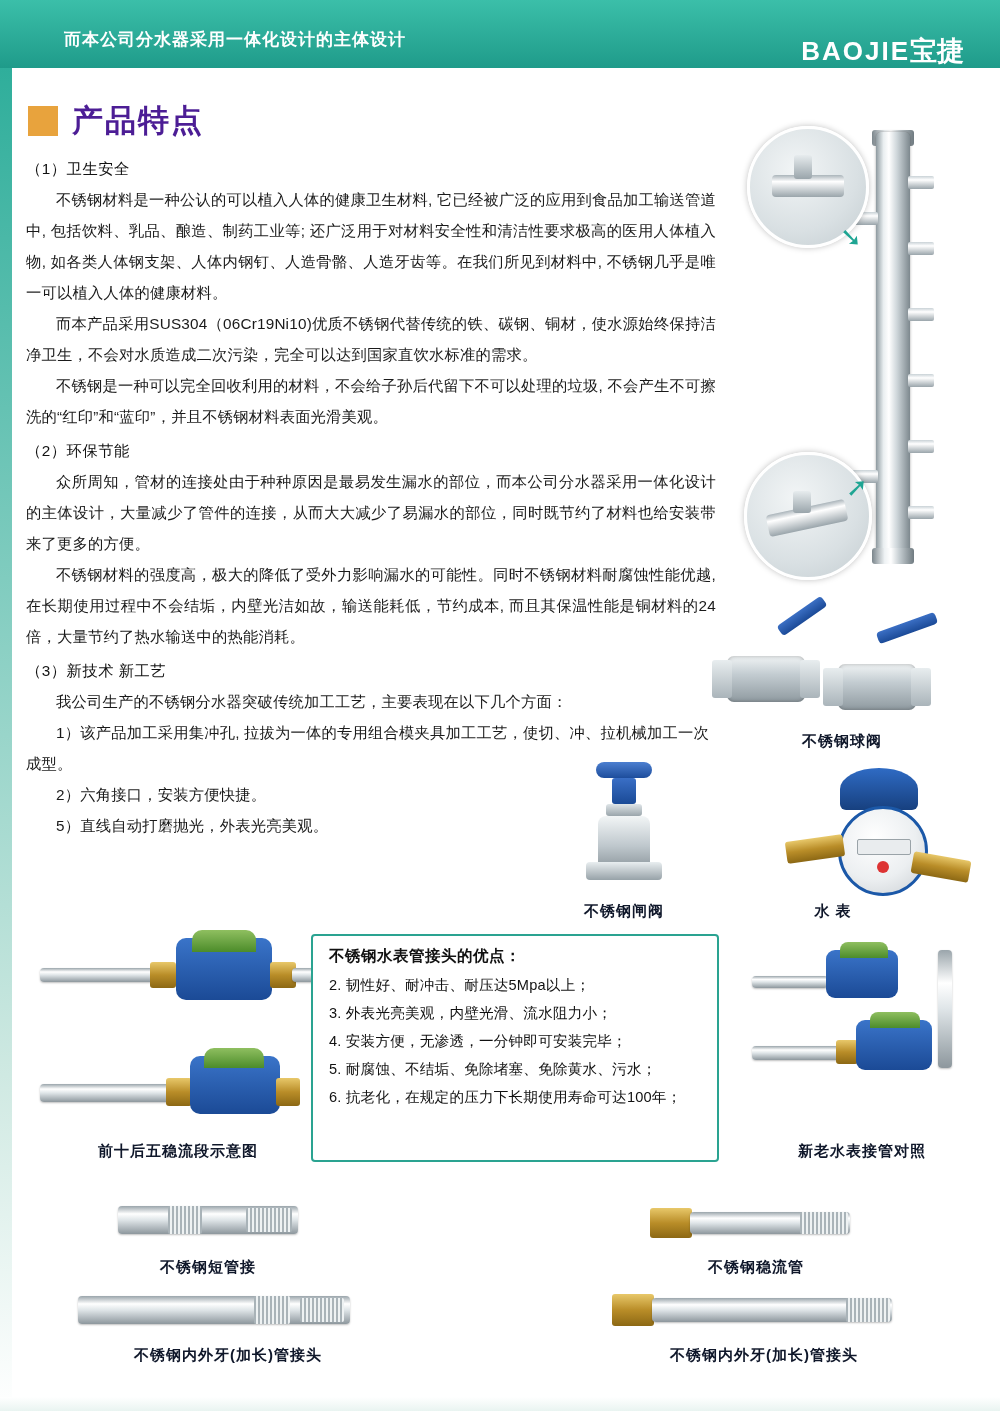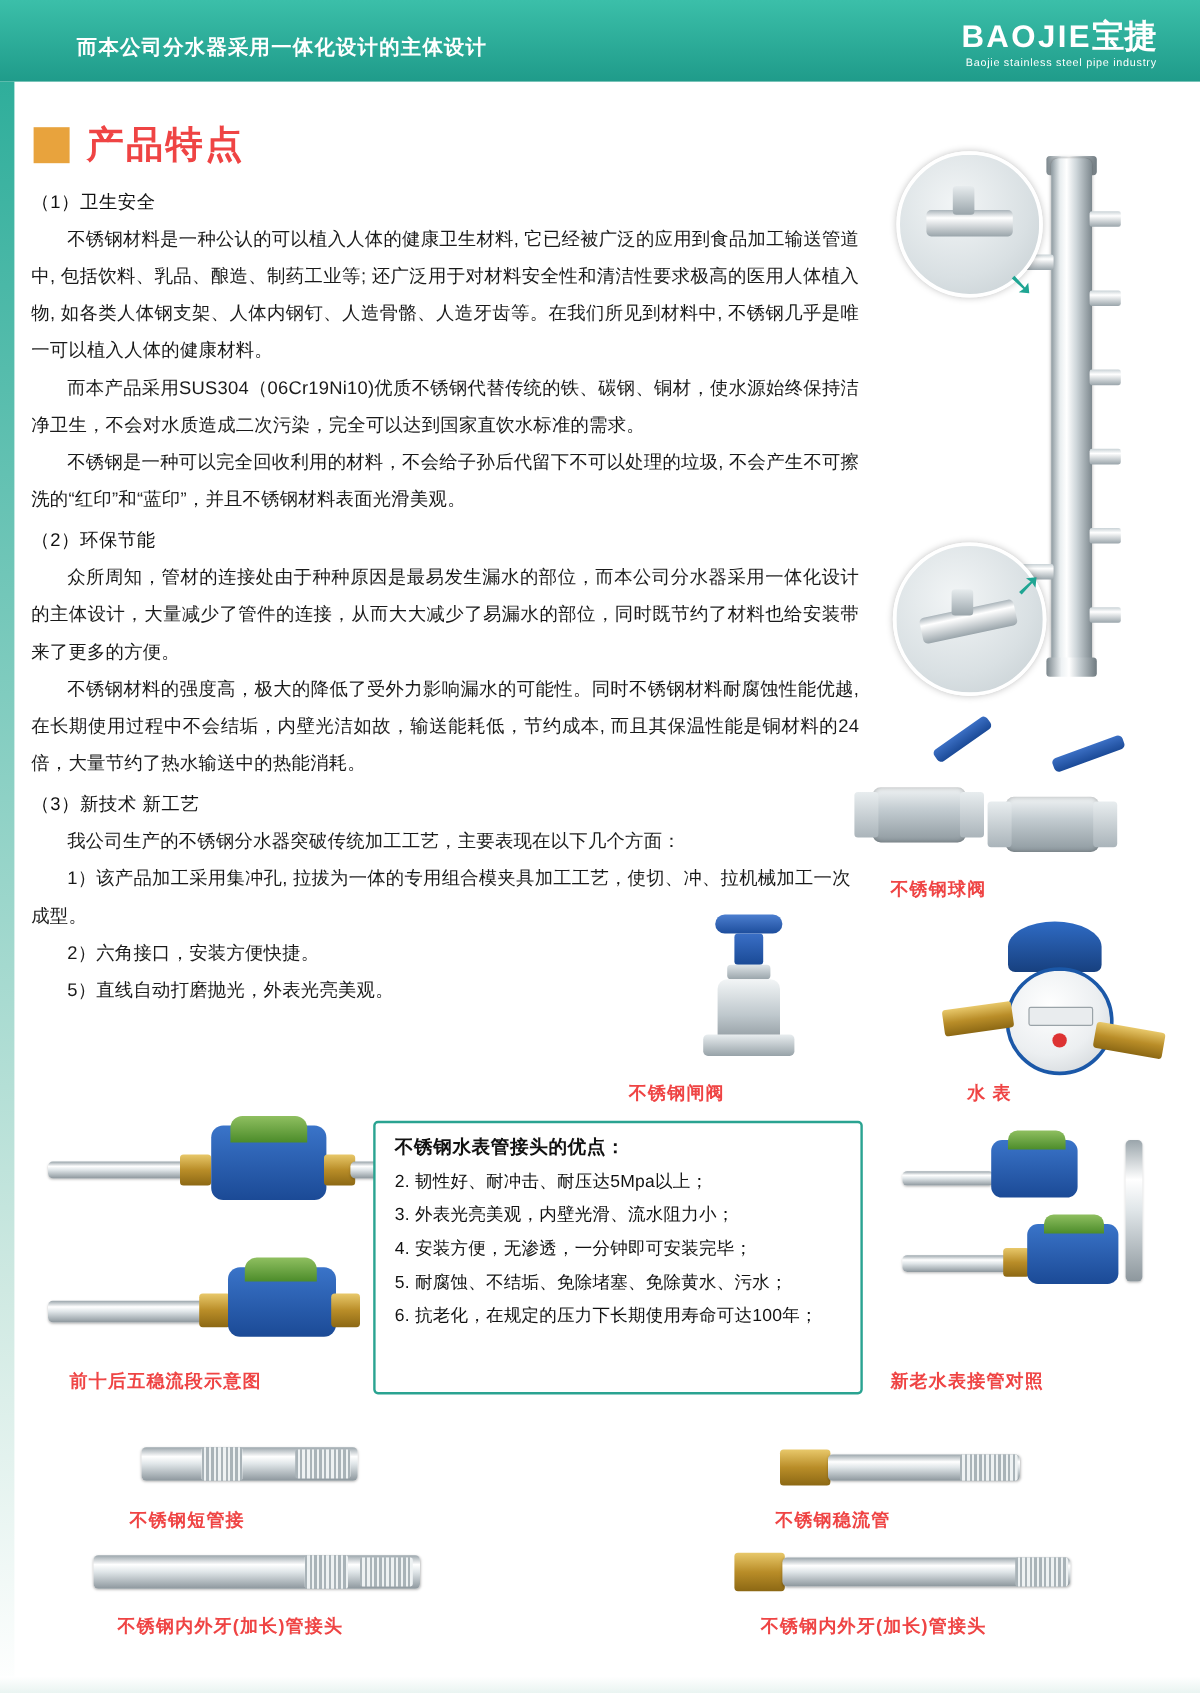--- a/index.html
+++ b/index.html
@@ -44,20 +44,21 @@
     top: 16px;
     text-align: right;
     color: #ffffff;
   }
   .logo-main {
     font-size: 26px;
     font-weight: bold;
     letter-spacing: 2px;
     line-height: 28px;
     white-space: nowrap;
+    margin-top: 21px;
   }
   .logo-main .cn {
     font-size: 27px;
     letter-spacing: 0px;
   }
   .logo-sub {
     font-size: 9px;
     letter-spacing: 0.6px;
     margin-top: 3px;
   }
@@ -80,21 +81,21 @@
   }
   .title-square {
     width: 30px;
     height: 30px;
     background: #e8a33d;
     margin-right: 14px;
   }
   .title-text {
     font-size: 31px;
     font-weight: bold;
-    color: #ef4444;
+    color: #4c1d95;
     letter-spacing: 2px;
     text-align: center;
   }
   
   .text-col {
     position: absolute;
     left: 26px;
     top: 150px;
     width: 690px;
     font-size: 15.3px;
@@ -114,24 +115,24 @@
     letter-spacing: 0.2px;
   }
   .list-item {
     text-indent: 30px;
     margin: 0;
     letter-spacing: 0.2px;
   }
   .cap {
     position: absolute;
     font-size: 15px;
-    color: #ef4444;
+    color: #0f172a;
     font-weight: bold;
     letter-spacing: 1px;
-    text-align: left;
+    text-align: center;
   }
   
   .manifold-body {
     position: absolute;
     left: 876px;
     top: 132px;
     width: 34px;
     height: 424px;
     border-radius: 6px;
     background: linear-gradient(90deg, #8e9aa0 0%, #e9eef0 22%, #ffffff 38%, #cdd5d9 62%, #7d888e 100%);
@@ -349,21 +350,21 @@
 
   <div>
     <div class="meter-lid" style="left:840px; top:768px; width:78px; height:42px;"></div>
     <div class="meter-dial" style="left:838px; top:806px; width:84px; height:84px;">
       <div style="position:absolute;left:16px;top:30px;width:52px;height:14px;background:#e9ecee;border:1px solid #9aa3a8;border-radius:2px;"></div>
       <div style="position:absolute;left:36px;top:52px;width:12px;height:12px;border-radius:50%;background:#d33;"></div>
     </div>
     <div class="brass" style="left:786px; top:838px; width:58px; height:22px; transform:rotate(-8deg);"></div>
     <div class="brass" style="left:912px; top:856px; width:58px; height:22px; transform:rotate(10deg);"></div>
   </div>
-  <div class="cap" style="left:806px; top:902px; width:160px;">水 表</div>
+  <div class="cap" style="left:753px; top:902px; width:160px;">水 表</div>
 
   <div>
     <div class="steel-pipe" style="left:40px; top:968px; width:120px; height:14px;"></div>
     <div class="brass" style="left:150px; top:962px; width:26px; height:26px;"></div>
     <div style="position:absolute;left:176px;top:938px;width:96px;height:62px;background:linear-gradient(180deg,#3a74c9 0%,#1b4a96 100%);border-radius:10px;"></div>
     <div style="position:absolute;left:192px;top:930px;width:64px;height:22px;background:linear-gradient(180deg,#8fbf60,#4c8c2a);border-radius:10px 10px 0 0;"></div>
     <div class="brass" style="left:270px; top:962px; width:26px; height:26px;"></div>
     <div class="steel-pipe" style="left:292px; top:968px; width:26px; height:14px;"></div>
   </div>
 

